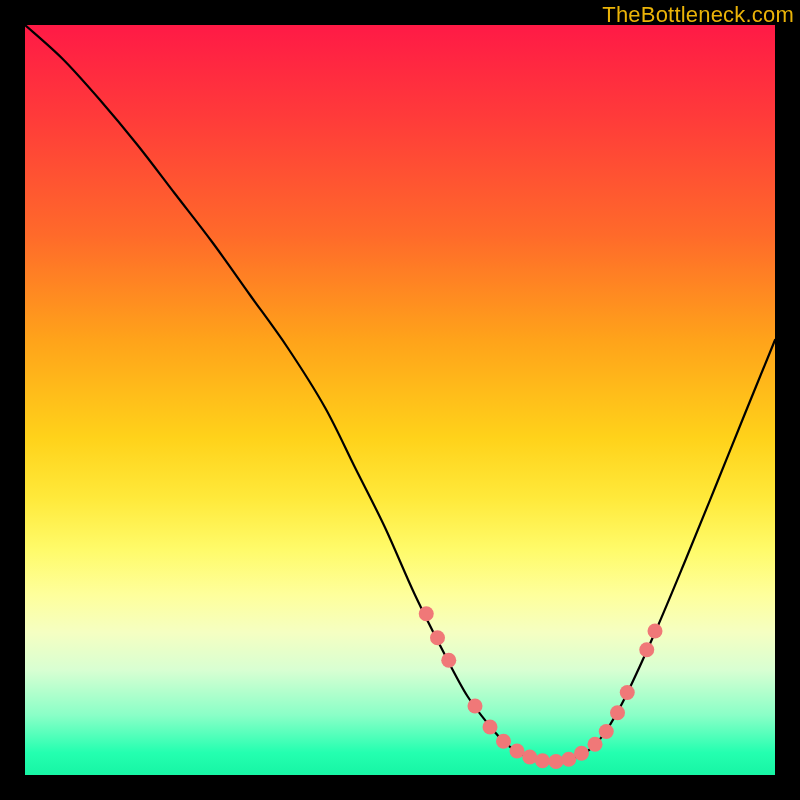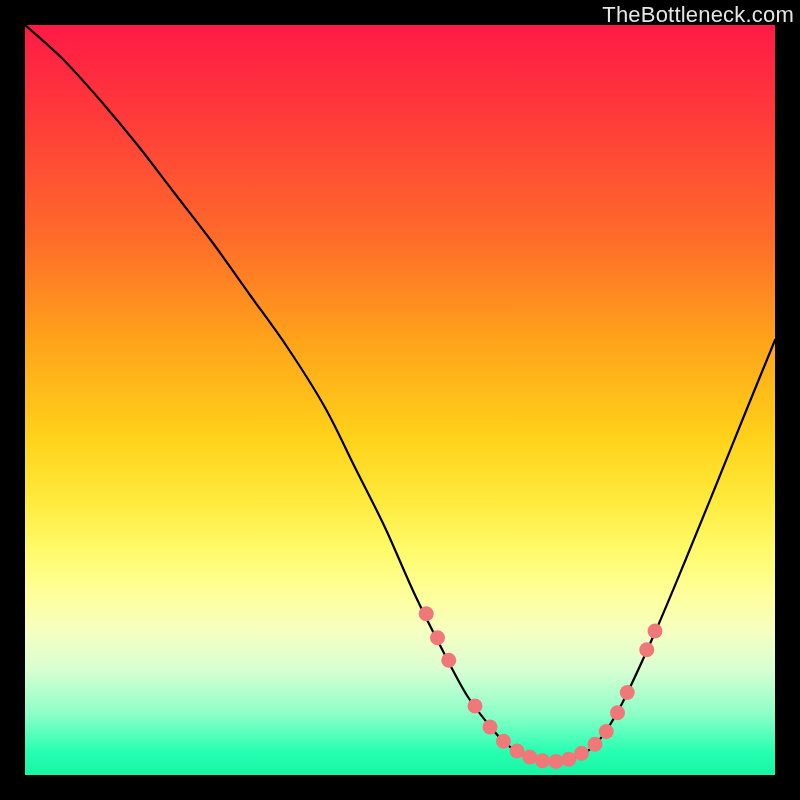--- a/index.html
+++ b/index.html
@@ -39,21 +39,21 @@
       #d8ffd2 86%,
       #8affc7 92%,
       #24ffb0 97%,
       #17f5a4 100%
     );
   }
   .watermark {
     position: absolute;
     top: 2px;
     right: 6px;
-    color: #e5e5e5;
+    color: #eab308;
     font-size: 22px;
     font-weight: 500;
     letter-spacing: 0.2px;
     user-select: none;
   }
   svg.curve {
     position: absolute;
     left: 0;
     top: 0;
     width: 750px;

